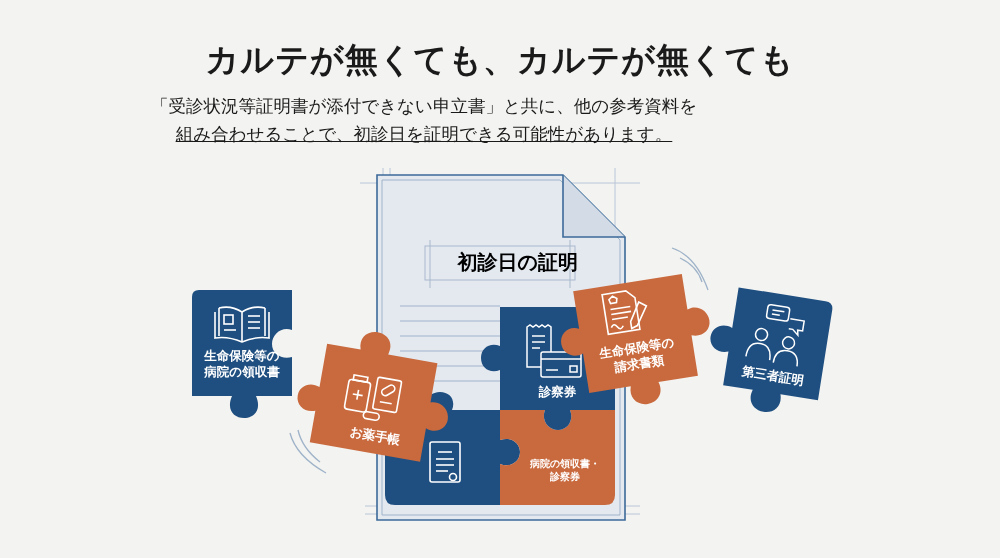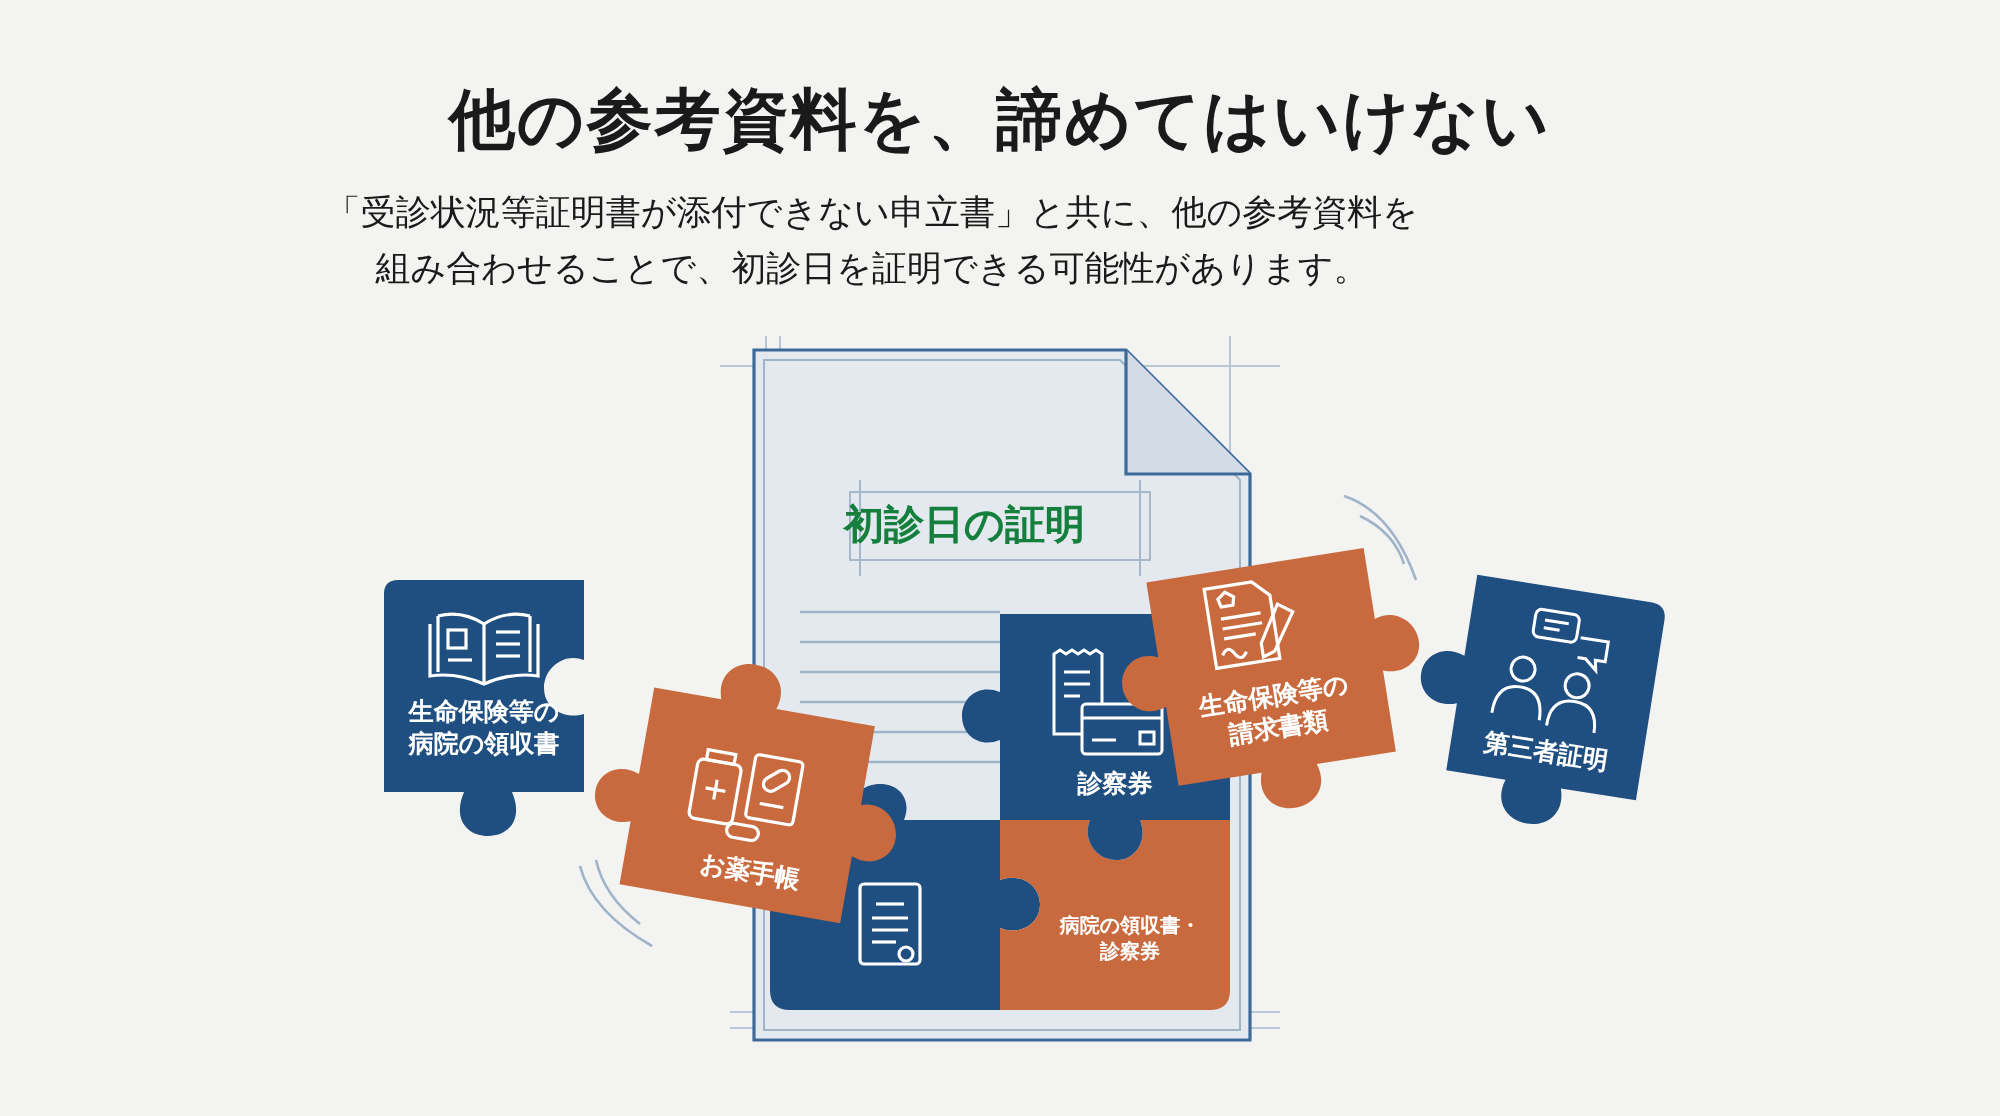--- a/index.html
+++ b/index.html
@@ -1,28 +1,28 @@
 <!DOCTYPE html>
 <html><head>
 <meta charset="utf-8">
 <style>
   html,body{margin:0;padding:0;}
   body{width:1000px;height:558px;background:#f3f3f1;position:relative;overflow:hidden;font-family:"DejaVu Sans","Liberation Sans",sans-serif;}
   .title{position:absolute;top:38px;left:0;width:1000px;text-align:center;font-size:33px;font-weight:bold;color:#1a1a1a;letter-spacing:1px;}
-  .sub{position:absolute;left:0;width:848px;text-align:center;font-size:17.5px;color:#1a1a1a;padding-left:12px;}
+  .sub{position:absolute;left:0;width:848px;text-align:center;font-size:17.5px;color:#1a1a1a;}
   .sub1{top:94px;}
-  .sub2{top:122px;}
+  .sub2{top:122px;text-decoration:underline;}
   svg.scene{position:absolute;left:0;top:0;}
   .lbl{position:absolute;color:#fff;font-weight:bold;text-align:center;line-height:1.25;}
-  .doc-title{position:absolute;left:422px;top:249px;width:156px;text-align:left;font-size:20px;font-weight:bold;color:#15803d;}
+  .doc-title{position:absolute;left:422px;top:249px;width:156px;text-align:right;font-size:20px;font-weight:bold;color:#000000;}
 </style>
 </head>
 <body>
 
-<div class="title">他の参考資料を、諦めてはいけない</div>
+<div class="title">カルテが無くても、カルテが無くても</div>
 <div class="sub sub1">「受診状況等証明書が添付できない申立書」と共に、他の参考資料を</div>
 <div class="sub sub2">組み合わせることで、初診日を証明できる可能性があります。</div>
 
 <svg class="scene" width="1000" height="558" viewBox="0 0 1000 558">
 
   <g stroke="#b9c6d6" stroke-width="1" fill="none">
     <line x1="360" y1="183" x2="640" y2="183"></line>
     <line x1="383" y1="168" x2="383" y2="520"></line>
     <line x1="390" y1="168" x2="390" y2="520"></line>
     <line x1="615" y1="168" x2="615" y2="520"></line>

